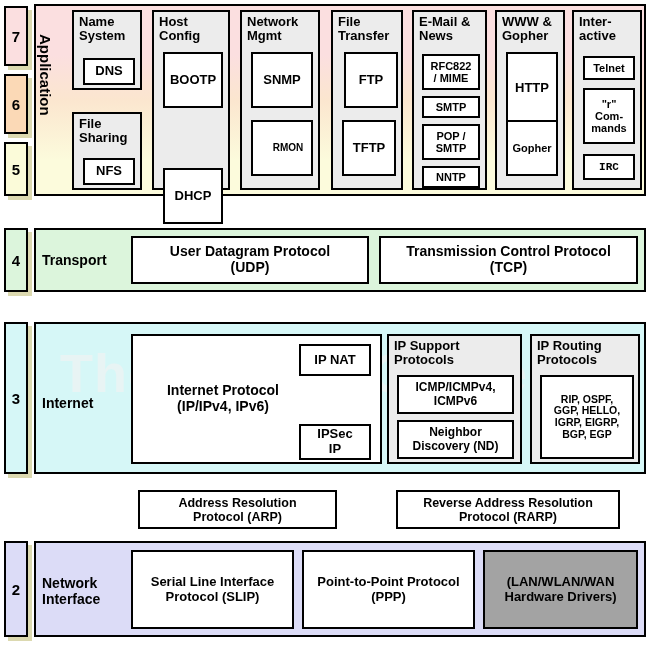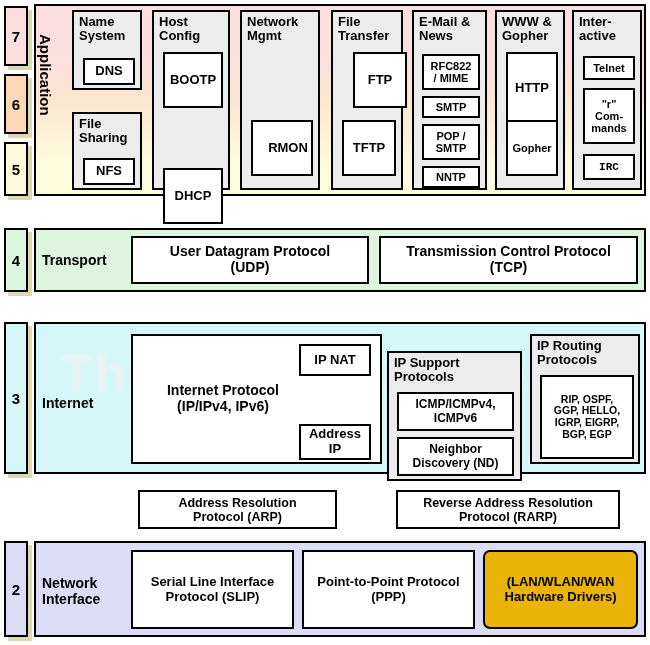--- a/index.html
+++ b/index.html
@@ -63,21 +63,21 @@
     position:absolute;
     background:#ffffff;
     border:2px solid #000;
     box-sizing:border-box;
     display:flex;align-items:center;justify-content:center;
     text-align:center;
     font-weight:bold;
     line-height:1.12;
     white-space:pre-line;
   }
-  .pbox.gray{background:#eab308;border-radius:7px;}
+  .pbox.gray{background:#a3a3a3;}
 
   
   .watermark{
     position:absolute;
     font-weight:bold;
     color:#e8f4f4;
     white-space:nowrap;
     pointer-events:none;
     letter-spacing:1px;
   }
@@ -126,27 +126,28 @@
   <div class="group" style="left:152px;top:10px;width:78px;height:180px;">
     <div class="group-title">Host
 Config</div>
     <div class="pbox" style="left:9px;top:40px;width:60px;height:56px;font-size:13px;">BOOTP</div>
     <div class="pbox" style="left:9px;top:108px;width:60px;height:56px;font-size:13px;margin-top:48px;">DHCP</div>
   </div>
 
   <div class="group" style="left:240px;top:10px;width:80px;height:180px;">
     <div class="group-title">Network
 Mgmt</div>
-    <div class="pbox" style="left:9px;top:108px;width:62px;height:56px;font-size:13px;padding-left:12px;">RMON</div>
+    <div class="pbox" style="left:9px;top:40px;width:62px;height:56px;font-size:13px;">SNMP</div>
+    <div class="pbox" style="left:9px;top:108px;width:62px;height:56px;font-size:10px;padding-left:12px;">RMON</div>
   </div>
 
   <div class="group" style="left:331px;top:10px;width:72px;height:180px;">
     <div class="group-title">File
 Transfer</div>
-    <div class="pbox" style="left:20px;top:40px;width:54px;height:56px;font-size:13px;">FTP</div>
+    <div class="pbox" style="left:11px;top:40px;width:54px;height:56px;font-size:13px;">FTP</div>
     <div class="pbox" style="left:9px;top:108px;width:54px;height:56px;font-size:13px;">TFTP</div>
   </div>
 
   <div class="group" style="left:412px;top:10px;width:75px;height:180px;">
     <div class="group-title">E-Mail &amp;
 News</div>
     <div class="pbox" style="left:8px;top:42px;width:58px;height:36px;font-size:11px;">RFC822
 / MIME</div>
     <div class="pbox" style="left:8px;top:84px;width:58px;height:22px;font-size:11px;">SMTP</div>
     <div class="pbox" style="left:8px;top:112px;width:58px;height:36px;font-size:11px;">POP /
@@ -179,25 +180,25 @@
 (TCP)</div>
 
   <div class="band" style="left:34px;top:322px;width:612px;height:152px;background:#d6f7f7;"></div>
   <div class="watermark" style="left:60px;top:342px;font-size:54px;">The TCP/IP Guide</div>
   <div class="band-label" style="left:42px;top:395px;width:90px;">Internet</div>
 
   <div class="pbox" style="left:131px;top:334px;width:251px;height:130px;display:block;">
     <div style="position:absolute;left:10px;top:46px;width:160px;text-align:center;font-size:14px;white-space:pre-line;line-height:1.15;">Internet Protocol
 (IP/IPv4, IPv6)</div>
     <div class="pbox" style="left:166px;top:8px;width:72px;height:32px;font-size:13px;">IP NAT</div>
-    <div class="pbox" style="left:166px;top:88px;width:72px;height:36px;font-size:13px;">Address
+    <div class="pbox" style="left:166px;top:88px;width:72px;height:36px;font-size:13px;">IPSec
 IP</div>
   </div>
 
-  <div class="group" style="left:387px;top:351px;width:135px;height:130px;">
+  <div class="group" style="left:387px;top:334px;width:135px;height:130px;">
     <div class="group-title">IP Support
 Protocols</div>
     <div class="pbox" style="left:8px;top:39px;width:117px;height:39px;font-size:12px;">ICMP/ICMPv4,
 ICMPv6</div>
     <div class="pbox" style="left:8px;top:84px;width:117px;height:39px;font-size:12px;">Neighbor
 Discovery (ND)</div>
   </div>
 
   <div class="group" style="left:530px;top:334px;width:110px;height:130px;">
     <div class="group-title">IP Routing

